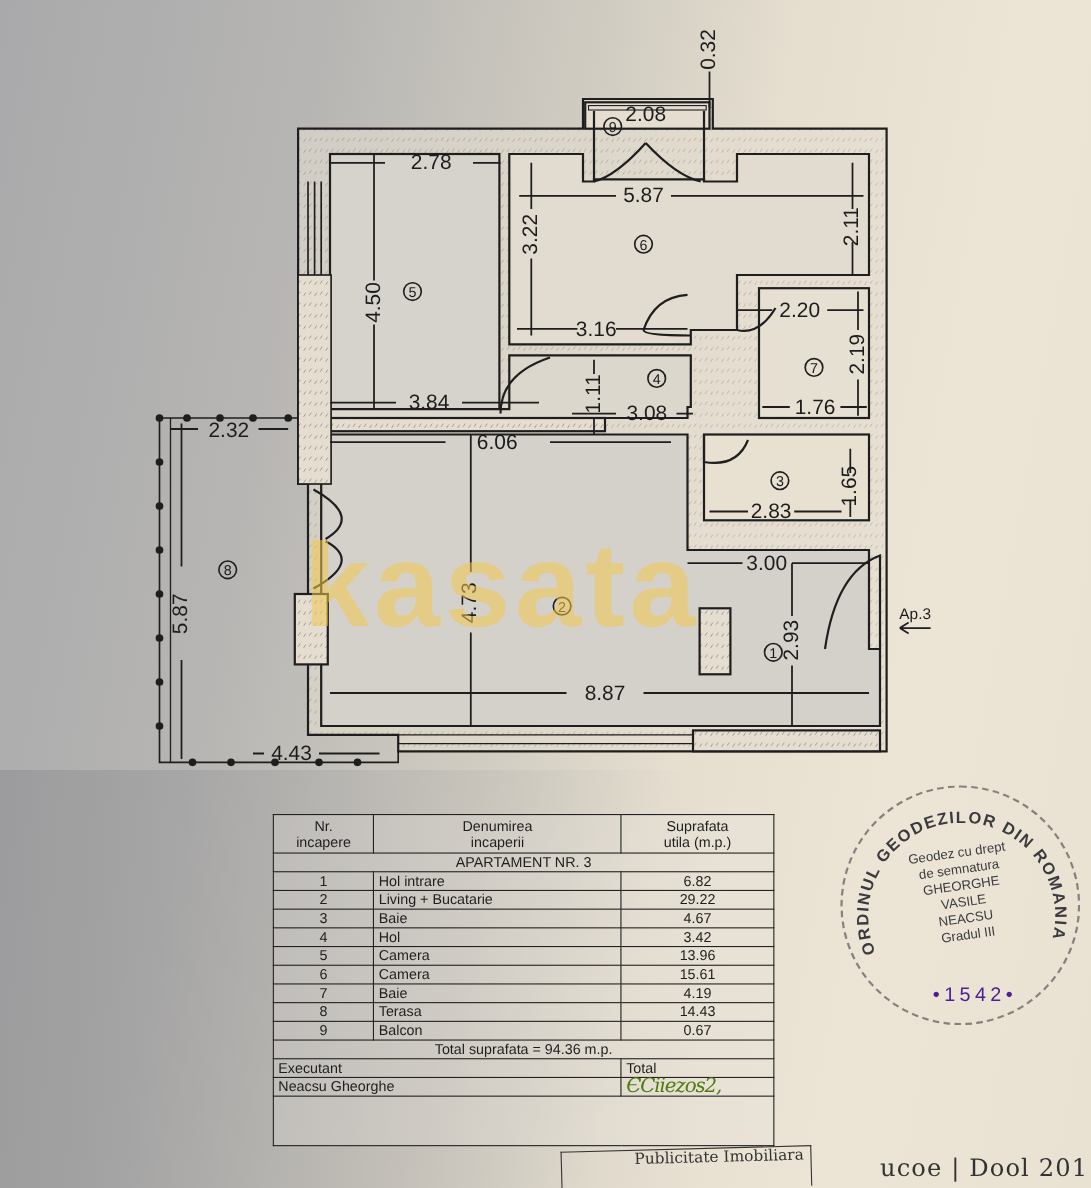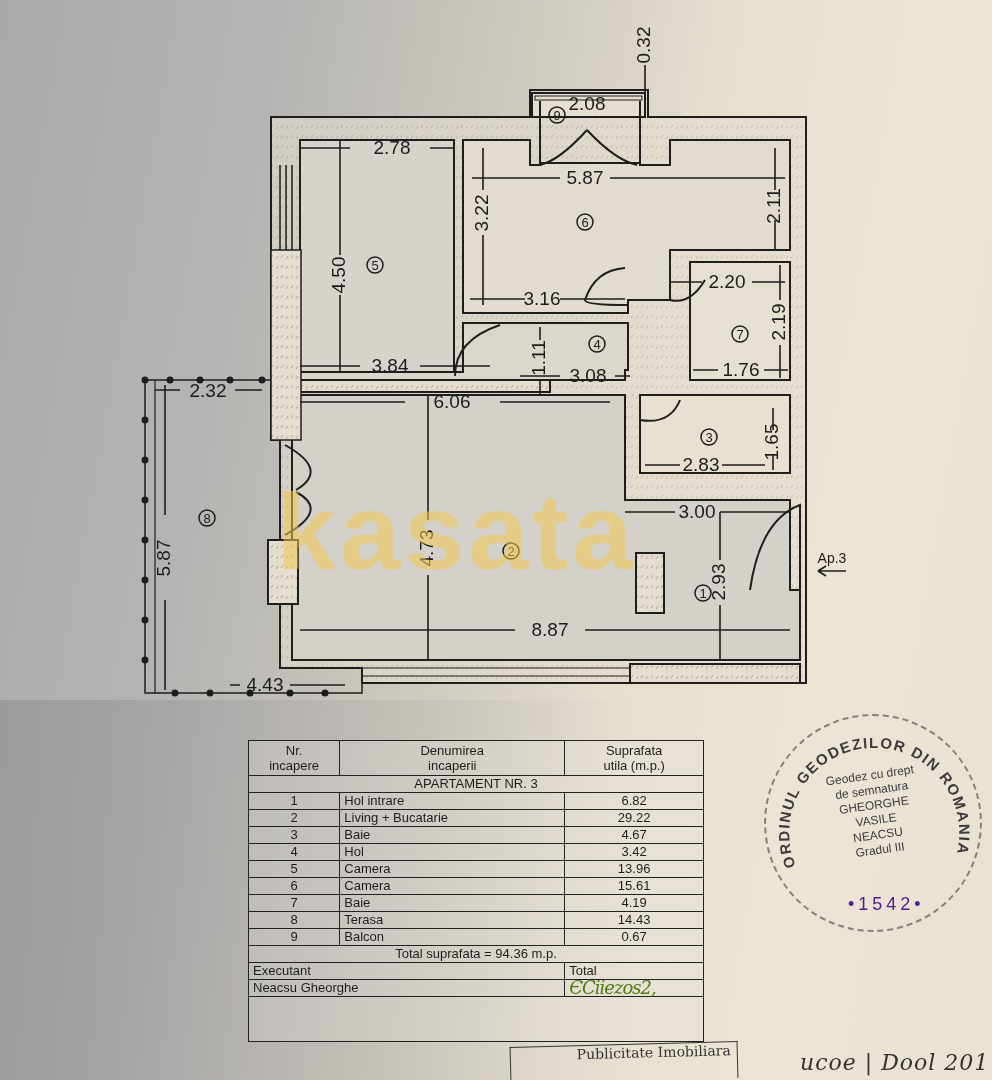--- a/index.html
+++ b/index.html
@@ -57,21 +57,21 @@
       position: absolute; left: 82px; top: 178px; font-size: 18px; color: #4c1d95; letter-spacing: 4px;
     }
     .bottom-stamp {
       position: absolute; left: 510px; top: 1044px; width: 220px; height: 36px;
       border: 1.5px solid #333; border-bottom: none;
       font-family: "DejaVu Serif", serif; font-size: 14px; color: #333; text-align: right; padding-right: 6px;
       transform: rotate(-1.5deg);
     }
     .scribble {
       position: absolute; left: 800px; top: 1050px; font-family: "DejaVu Serif", serif;
-      font-style: italic; font-size: 22px; color: #333; letter-spacing: 1px;
+      font-size: 22px; color: #333; letter-spacing: 1px;
     }
   </style>
 </head>
 <body>
 
 <div class="shade-bottom"></div>
 
 <svg class="plan" width="992" height="720" viewBox="0 0 992 720">
   <defs>
     <pattern id="hatch" width="10" height="10" patternUnits="userSpaceOnUse">

